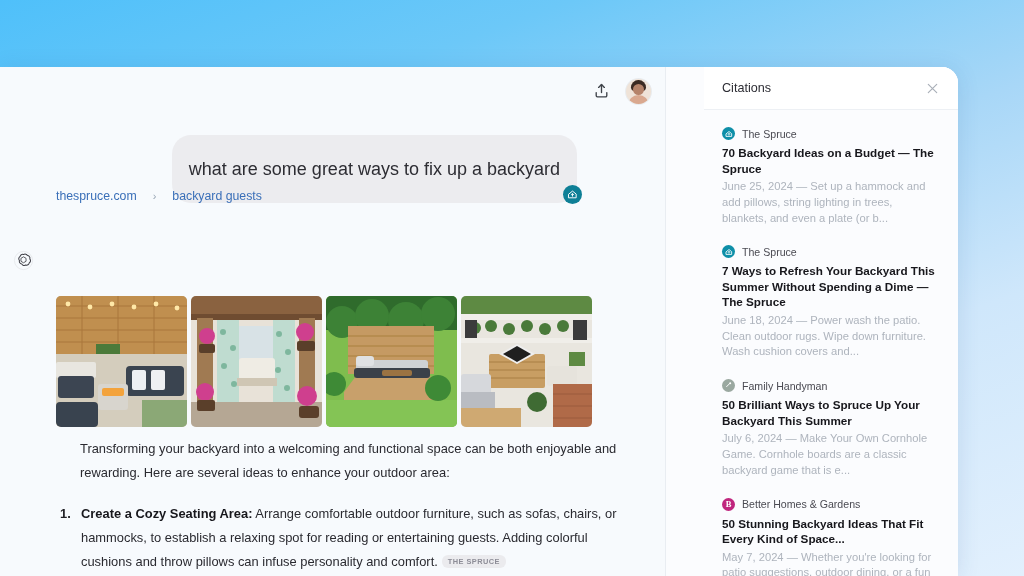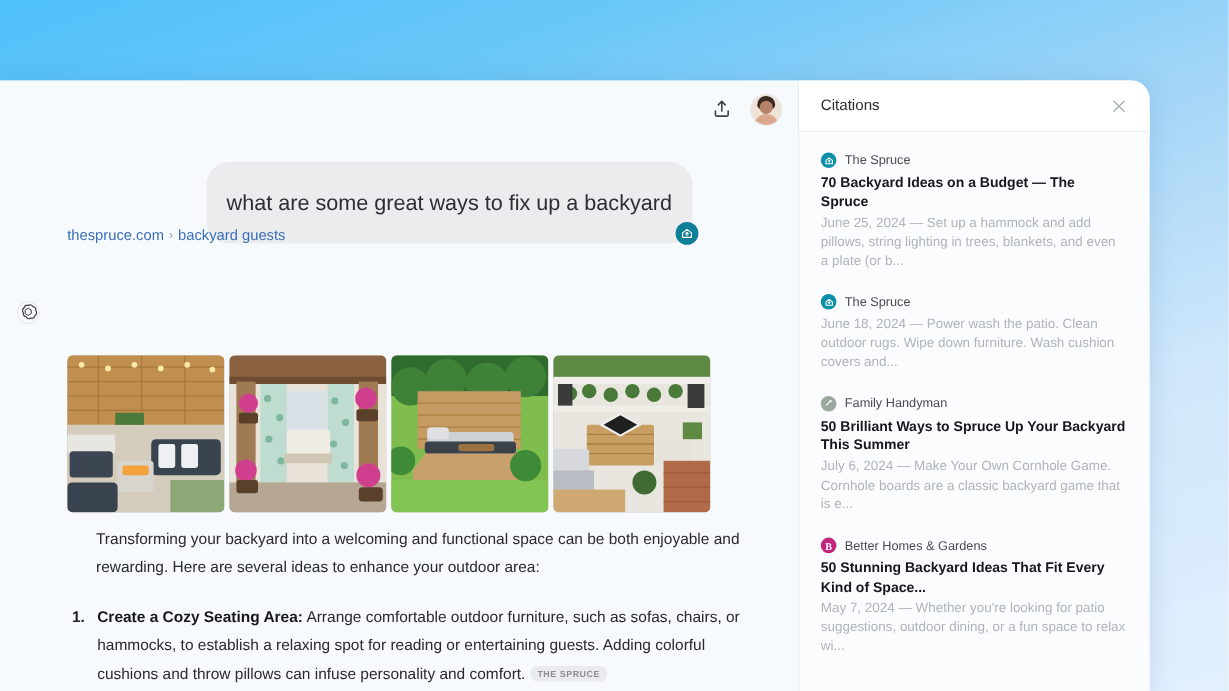--- a/index.html
+++ b/index.html
@@ -131,21 +131,21 @@
     letter-spacing: -.1px;
     line-height: 20px;
     position: relative;
   }
   #card-link {
     margin-top: 4px;
     font-size: 12.3px;
     color: #3a6fb8;
     display: flex;
     align-items: center;
-    gap: 4px;
+    gap: 16px;
     cursor: pointer;
   }
   #card-link .chev { color: #98a5b4; font-size: 11px; }
 
   #title-favicon {
     position: absolute;
     left: 507px;
     top: 0px;
     width: 19px; height: 19px;
     border-radius: 50%;
@@ -216,20 +216,21 @@
   }
 
   
   #citations {
     width: 293px;
     height: 100%;
     background: #fbfcfe;
     border-left: 1px solid #e9edf2;
     display: flex;
     flex-direction: column;
+    padding-left: 38px;
   }
   #cit-header {
     height: 43px;
     min-height: 43px;
     display: flex;
     align-items: center;
     justify-content: space-between;
     padding: 0 17px 0 18px;
     background: #ffffff;
     border-bottom: 1px solid #edf0f4;
@@ -517,20 +518,21 @@
         <div class="cit-item">
           <div class="cit-source">
             <span class="cit-favicon" style="background:#0e8fa8">
               <svg width="8" height="8" viewBox="0 0 24 24" fill="none" stroke="#fff" stroke-width="2.6" stroke-linejoin="round" stroke-linecap="round">
                   <path d="M4 11 L12 4.6 L20 11 V19.2 H4 Z"></path>
                   <path d="M12 15.6 V10.6 M9.8 12.6 L12 10.4 L14.2 12.6"></path>
                 </svg>
             </span>
             <span class="cit-source-name">The Spruce</span>
           </div>
+          <div class="cit-headline">7 Ways to Refresh Your Backyard This Summer Without Spending a Dime — The Spruce</div>
           <div class="cit-snippet">June 18, 2024 — Power wash the patio. Clean outdoor rugs. Wipe down furniture. Wash cushion covers and...</div>
         </div>
 
         <div class="cit-item">
           <div class="cit-source">
             <span class="cit-favicon" style="background:#9aa8a0">
               <svg width="9" height="9" viewBox="0 0 24 24" fill="none" stroke="#fff" stroke-width="2.6" stroke-linecap="round">
                   <path d="M15.5 6.5 L7 15"></path>
                   <circle cx="16.6" cy="6" r="2.6" fill="#fff" stroke="none"></circle>
                 </svg>

